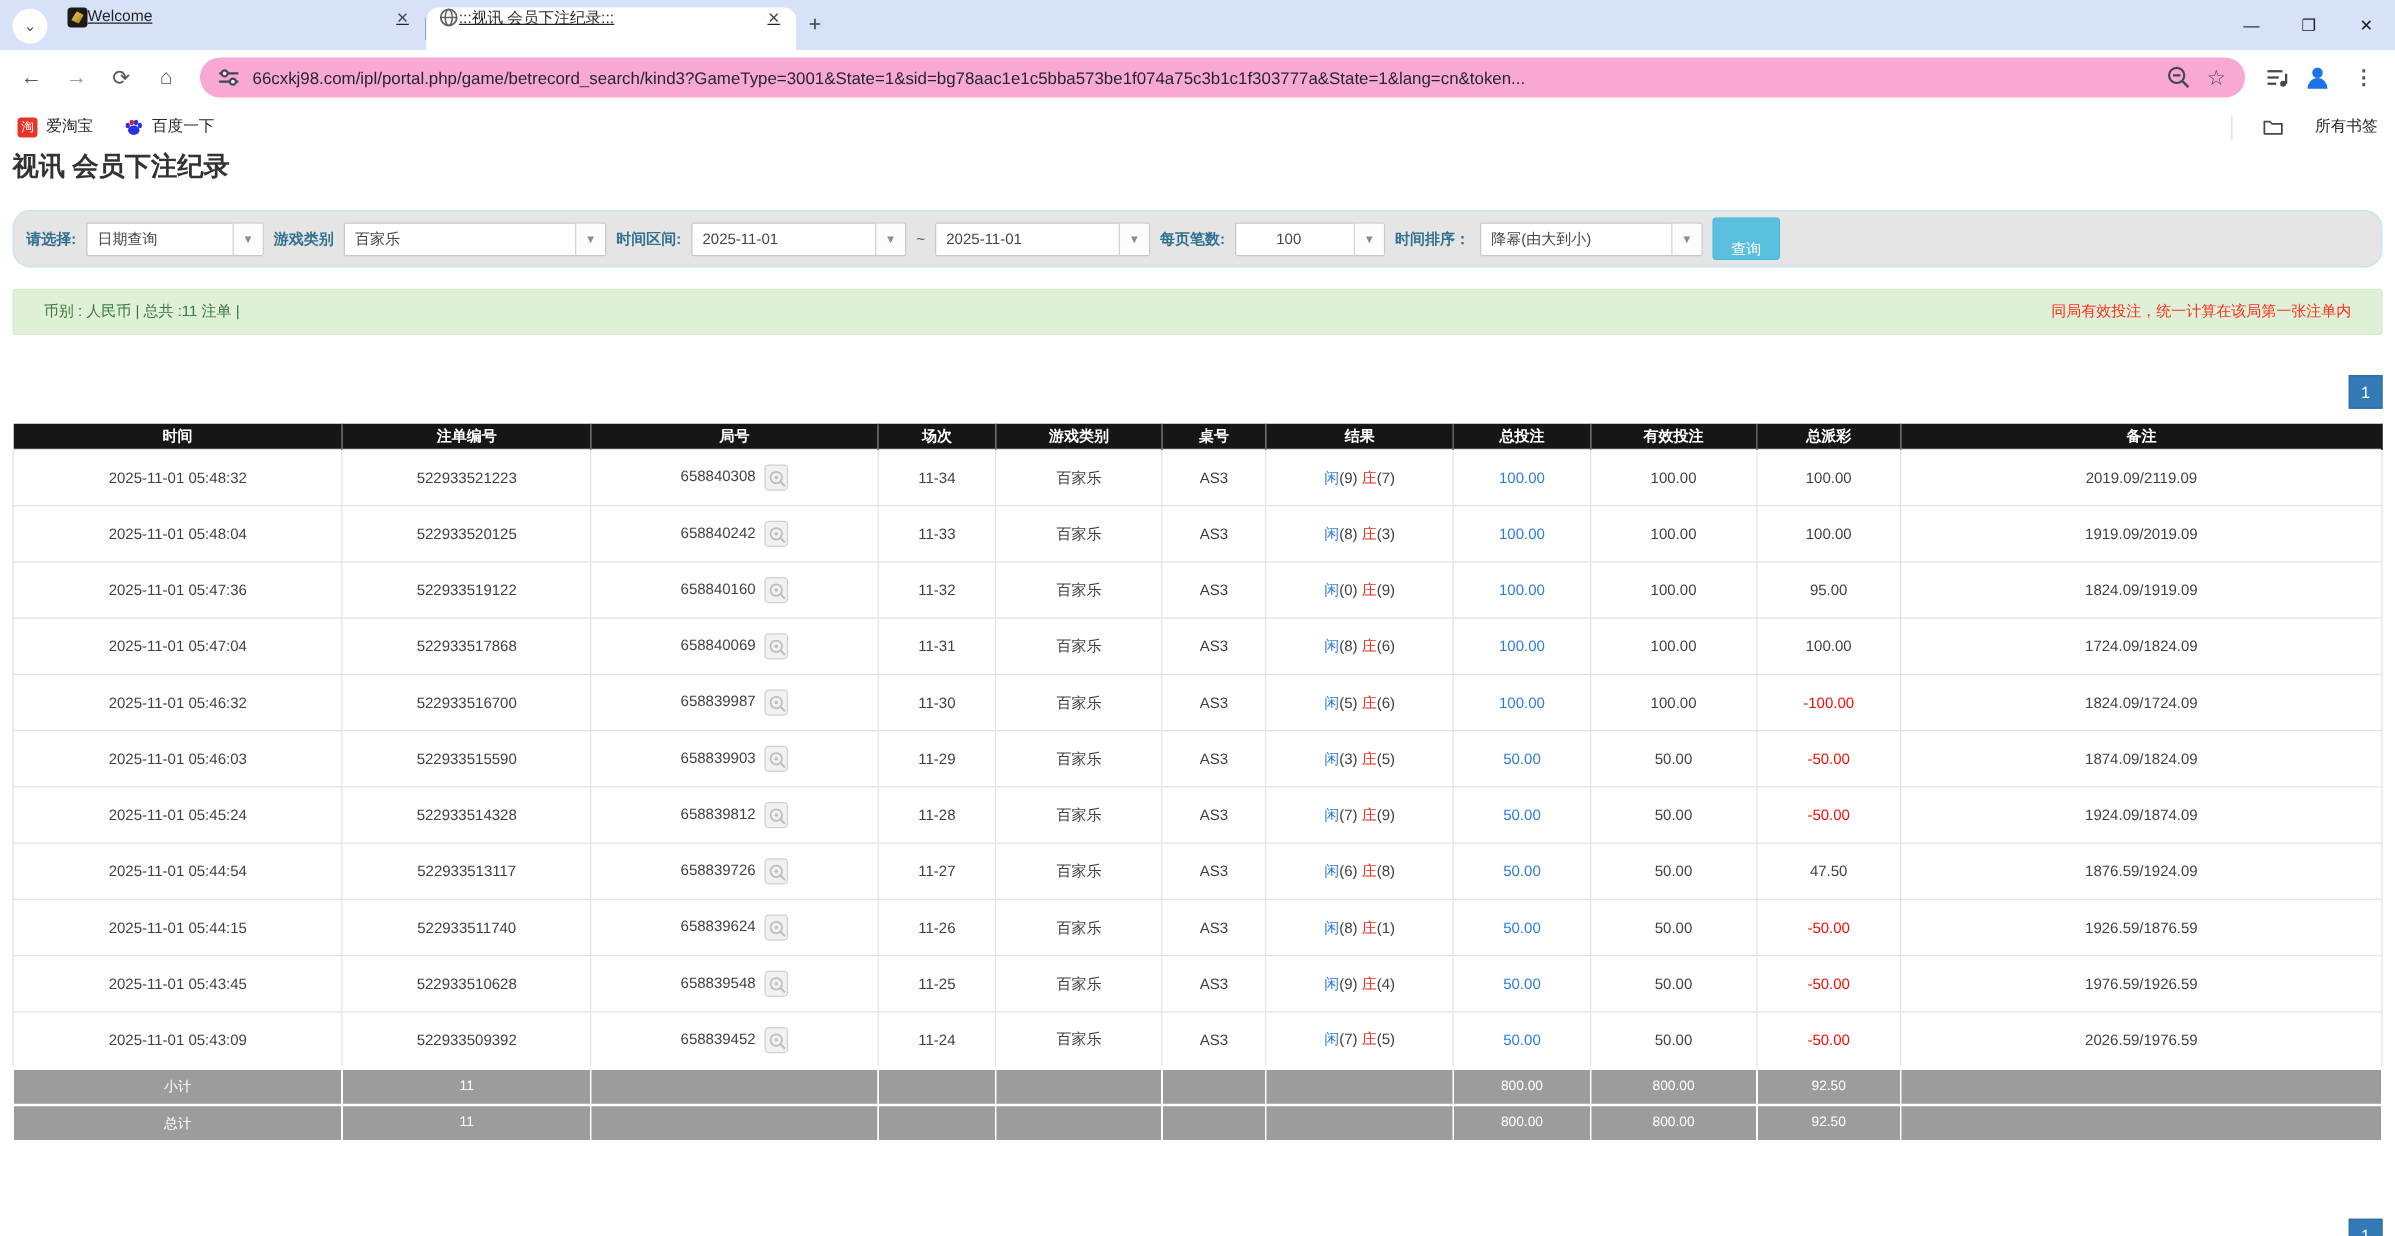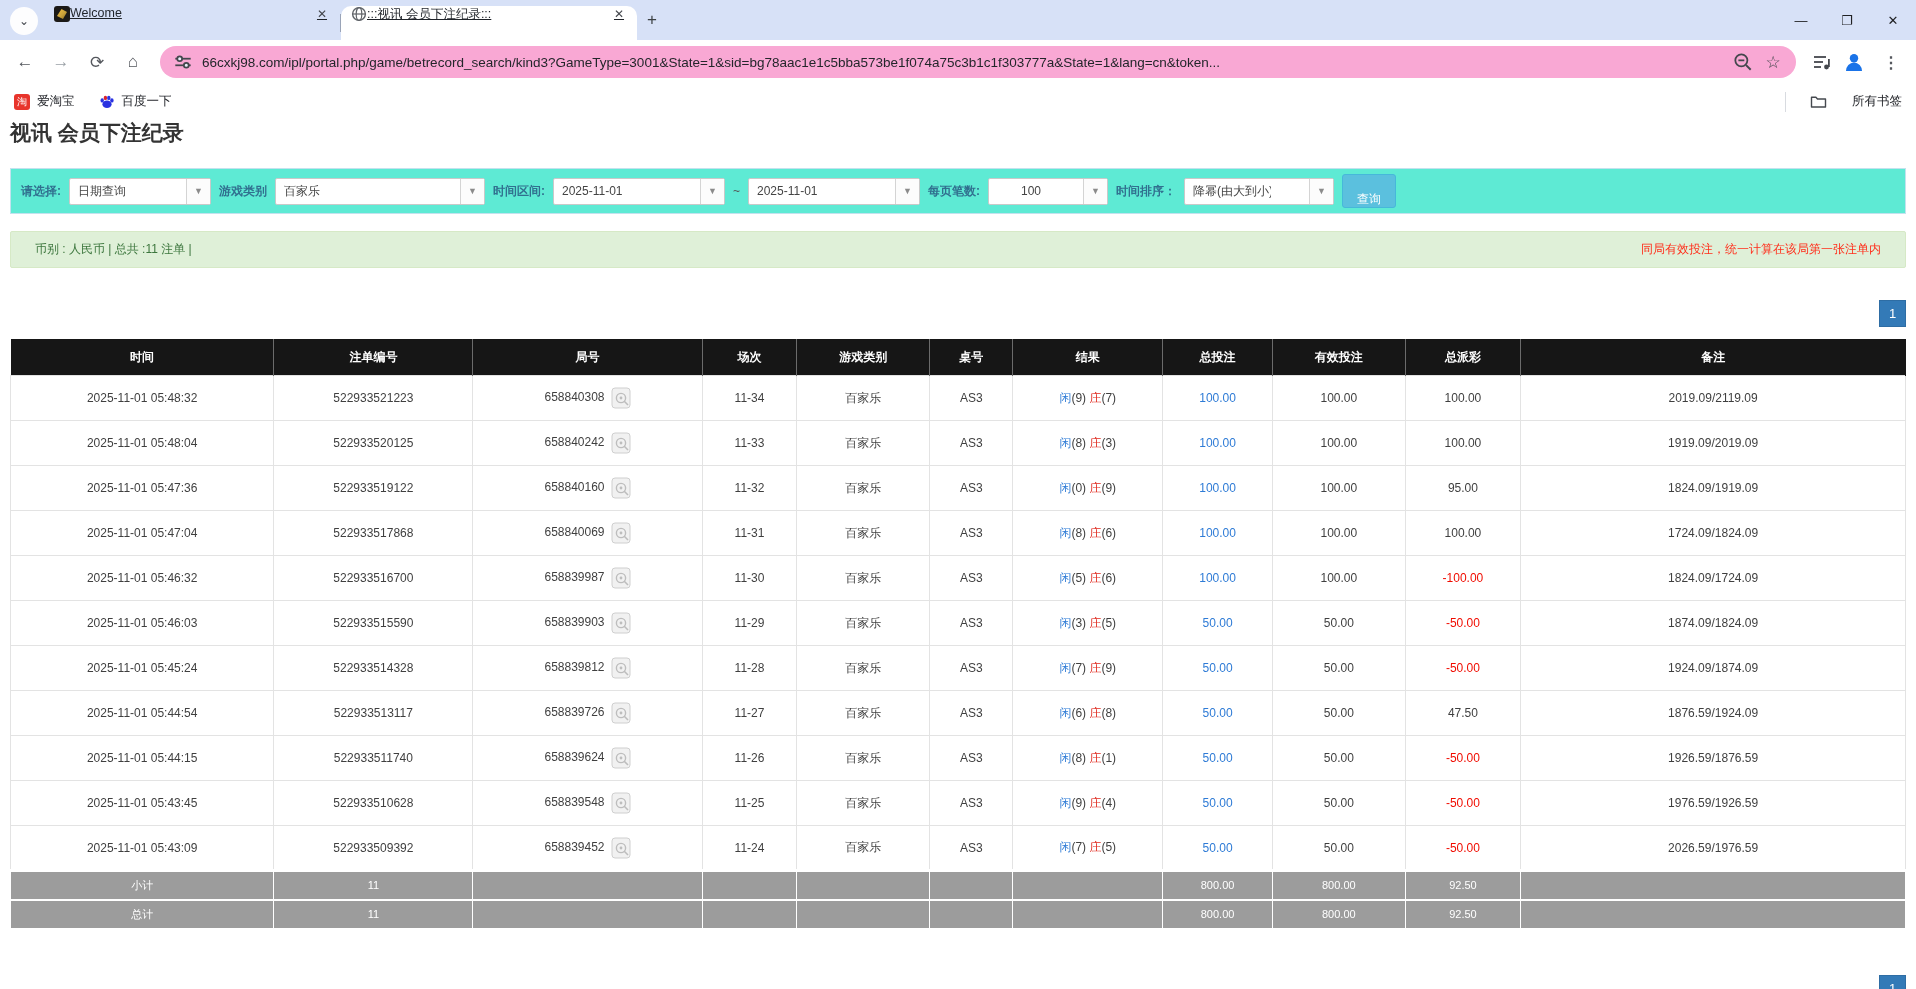--- a/index.html
+++ b/index.html
@@ -44,21 +44,21 @@
   .bm-ico-tb { width:16px; height:16px; background:#e8352c; border-radius:3px; color:#fff; font-size:10px;
     display:flex; align-items:center; justify-content:center; }
   .bm-spacer { flex:1; }
   .bm-divider { width:1px; height:20px; background:#d8dbe0; }
   .bm-all { display:flex; align-items:center; gap:25px; cursor:pointer; }
 
   
   .page { padding:0 10px; }
   .page-title { font-size:21px; color:#333; }
 
-  .filterbar { margin-top:21px; background:#5eead4; border:1px solid #c3e2ee; border-radius:0;
+  .filterbar { margin-top:21px; background:#e5e5e5; border:1px solid #c3e2ee; border-radius:14px;
     padding:5px 10px; display:flex; align-items:center; gap:8px; font-size:12px; }
   .flabel { color:#31708f; font-weight:bold; white-space:nowrap; }
   .fselect { height:27px; background:#fff; border:1px solid #c9c9c9; border-radius:2px;
     display:flex; align-items:center; font-size:12px; color:#444; cursor:pointer; }
   .fselect .val { padding:0 8px; flex:1; white-space:nowrap; overflow:hidden; }
   .fselect .arrow { width:24px; height:100%; border-left:1px solid #d4d4d4; display:flex; align-items:center;
     justify-content:center; color:#8b8b8b; font-size:9px; background:#fcfcfc; }
   .tilde { color:#555; }
   .btn-search { height:27px; padding:16px 14px; background:#5bc0de; border:1px solid #46b8da; border-radius:3px;
     color:#fff; font-size:12px; cursor:pointer; }
@@ -66,21 +66,21 @@
   .infobar { margin-top:17px; background:#dff0d8; border:1px solid #d6e9c6; border-radius:2px;
     padding:9px 24px; display:flex; align-items:center; justify-content:space-between; font-size:12px; }
   .info-left { color:#3c763d; }
   .info-right { color:#ff2d1a; }
 
   .pager-top { margin-top:32px; display:flex; justify-content:flex-end; }
   .page-btn { width:27px; height:27px; background:#337ab7; border:1px solid #2e6da4; color:#fff;
     display:flex; align-items:center; justify-content:center; font-size:13px; cursor:pointer; }
 
   table.bets { width:100%; border-collapse:collapse; margin-top:12px; table-layout:fixed; }
-  .bets th { background:#161616; color:#fff; font-size:12px; font-weight:bold; height:36px;
+  .bets th { background:#161616; color:#fff; font-size:12px; font-weight:bold; height:20px;
     border-right:1px solid #6b6b6b; border-top:1px solid #161616; }
   .bets th:last-child { border-right:1px solid #161616; }
   .bets td { height:45px; text-align:center; font-size:12px; color:#3f3f3f;
     border:1px solid #e3e3e3; background:#fff; overflow:hidden; white-space:nowrap; }
   .link { color:#2e7bd6; cursor:pointer; text-decoration:none; }
   .rp { color:#2e7bd6; }
   .rb { color:#e02b20; }
   .rn { color:#3f3f3f; }
   .c-payout.neg { color:#f00c00; }
   .vicon { display:inline-flex; vertical-align:middle; margin-left:6px; cursor:pointer; }
@@ -204,21 +204,21 @@
     <div class="fselect" style="width:172px;">
       <span class="val">2025-11-01</span>
       <span class="arrow">▼</span>
     </div>
     <span class="flabel">每页笔数:</span>
     <div class="fselect" style="width:120px;padding-left:24px;">
       <span class="val">100</span>
       <span class="arrow">▼</span>
     </div>
     <span class="flabel">时间排序：</span>
-    <div class="fselect" style="width:150px;gap:38px;">
+    <div class="fselect" style="width:178px;gap:38px;">
       <span class="val">降幂(由大到小)</span>
       <span class="arrow">▼</span>
     </div>
     <button class="btn-search">查询</button>
   </div>
 
   <div class="infobar">
     <span class="info-left">币别 : 人民币 | 总共 :11 注单 |</span>
     <span class="info-right">同局有效投注，统一计算在该局第一张注单内</span>
   </div>

